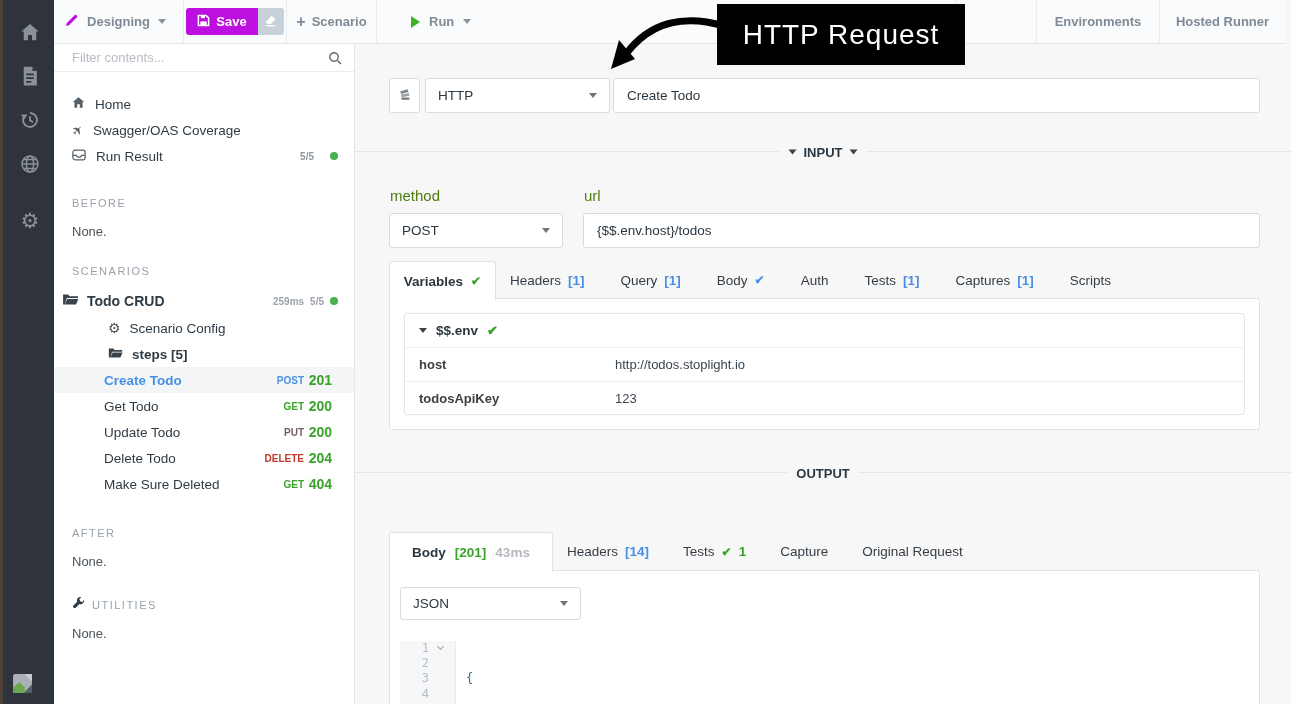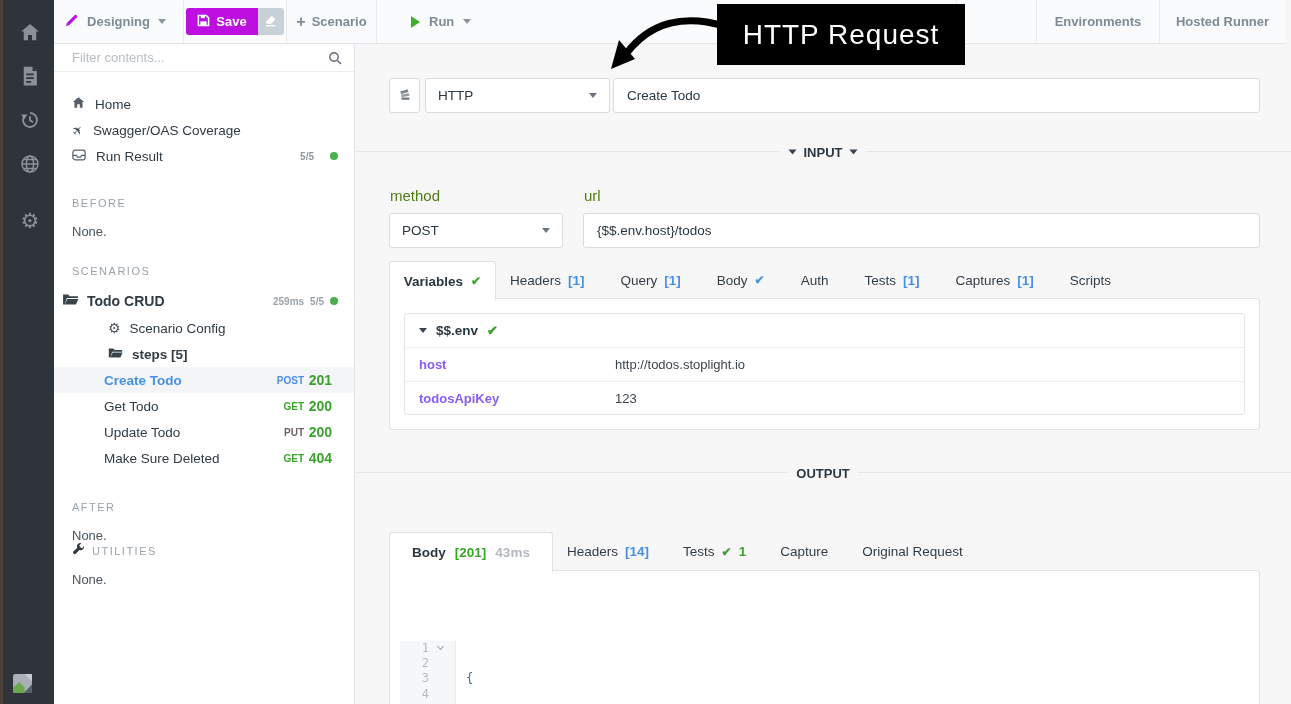--- a/index.html
+++ b/index.html
@@ -102,21 +102,21 @@
   .check { color:#3aa32a; font-size:12px; font-weight:bold; }
   .check.blue { color:#4a90e2; }
   .gap36 { gap:36px; } .gap34 { gap:34px; }
   .panel { background:#fff; border:1px solid #e0e2e5; border-radius:0 3px 3px 3px; }
 
   .vtable { margin:14px; border:1px solid #e3e5e8; border-radius:3px; }
   .vhead { height:34px; display:flex; align-items:center; gap:9px; padding:0 14px;
            border-bottom:1px solid #eceef0; font-size:13.5px; font-weight:bold; }
   .vrow { height:33px; display:flex; align-items:center; font-size:13px; }
   .vrow + .vrow { border-top:1px solid #eceef0; }
-  .vkey { font-weight:bold; width:210px; padding-left:14px; color:#8b5cf6; }
+  .vkey { font-weight:bold; width:210px; padding-left:14px; color:#404040; }
   .vval { color:#3c464f; }
 
   .time { color:#b3b9bf; font-weight:bold; }
   .grn { color:#3aa32a; font-weight:bold; }
 
   
   #code { position:absolute; left:10px; top:70px; width:851px; font-family:"DejaVu Sans Mono",monospace;
           font-size:12px; line-height:15.2px; display:flex; }
   #gutter { width:56px; background:#f6f7f8; border-right:1px solid #e9ebed; color:#b6bcc2; }
   .gl { position:relative; text-align:right; padding-right:26px; height:15.2px; }
@@ -302,32 +302,38 @@
     <span class="m-badge m-get">GET</span>
     <span class="s-code">200</span>
   </div>
   <div class="tree-row step">
     <span class="name">Update Todo</span>
       <span class="spacer"></span>
     <span class="m-badge m-put">PUT</span>
     <span class="s-code">200</span>
   </div>
   <div class="tree-row step">
+    <span class="name">Delete Todo</span>
+      <span class="spacer"></span>
+    <span class="m-badge m-delete">DELETE</span>
+    <span class="s-code">204</span>
+  </div>
+  <div class="tree-row step">
     <span class="name">Make Sure Deleted</span>
       <span class="spacer"></span>
     <span class="m-badge m-get">GET</span>
     <span class="s-code">404</span>
   </div>
 
   <div class="sec-label" style="margin-top:30px">
     <span>AFTER</span>
   </div>
   <div class="none" style="margin-top:15px">None.</div>
 
-  <div class="sec-label" style="">
+  <div class="sec-label" style="margin-top:28px">
     <span><svg width="13" height="13" viewBox="0 0 14 14">
           <path d="M12.8 3.1 a3.6 3.6 0 0 1 -4.8 4.4 L4 11.5 a1.7 1.7 0 0 1 -2.4 -2.4 L5.6 5 a3.6 3.6 0 0 1 4.4 -4.8 L7.9 2.3 l0.9 2.4 2.4 0.9 z" fill="#2f3a43"></path>
         </svg></span>
     <span>UTILITIES</span>
   </div>
   <div class="none" style="margin-top:14px">None.</div>
 </div>
 
 <div id="main">
 
@@ -440,20 +446,24 @@
       <div class="tab">
           <span>Capture</span>
         </div>
       <div class="tab">
           <span>Original Request</span>
         </div>
     </div>
   </div>
 
   <div class="abs panel" style="left:34px; top:526px; width:871px; height:240px;">
+    <div class="abs box selectbox" style="left:10px; top:16px; width:181px; height:33px;">
+      <span>JSON</span>
+      <span class="caret2"></span>
+    </div>
 
     <div id="code">
       <div id="gutter">
         <div class="gl"><span>1</span><span class="fold"></span></div>
         <div class="gl"><span>2</span></div>
         <div class="gl"><span>3</span></div>
         <div class="gl"><span>4</span></div>
       </div>
       <div id="lines">
         <div class="cl"><span class="cl-brace">{</span></div>

